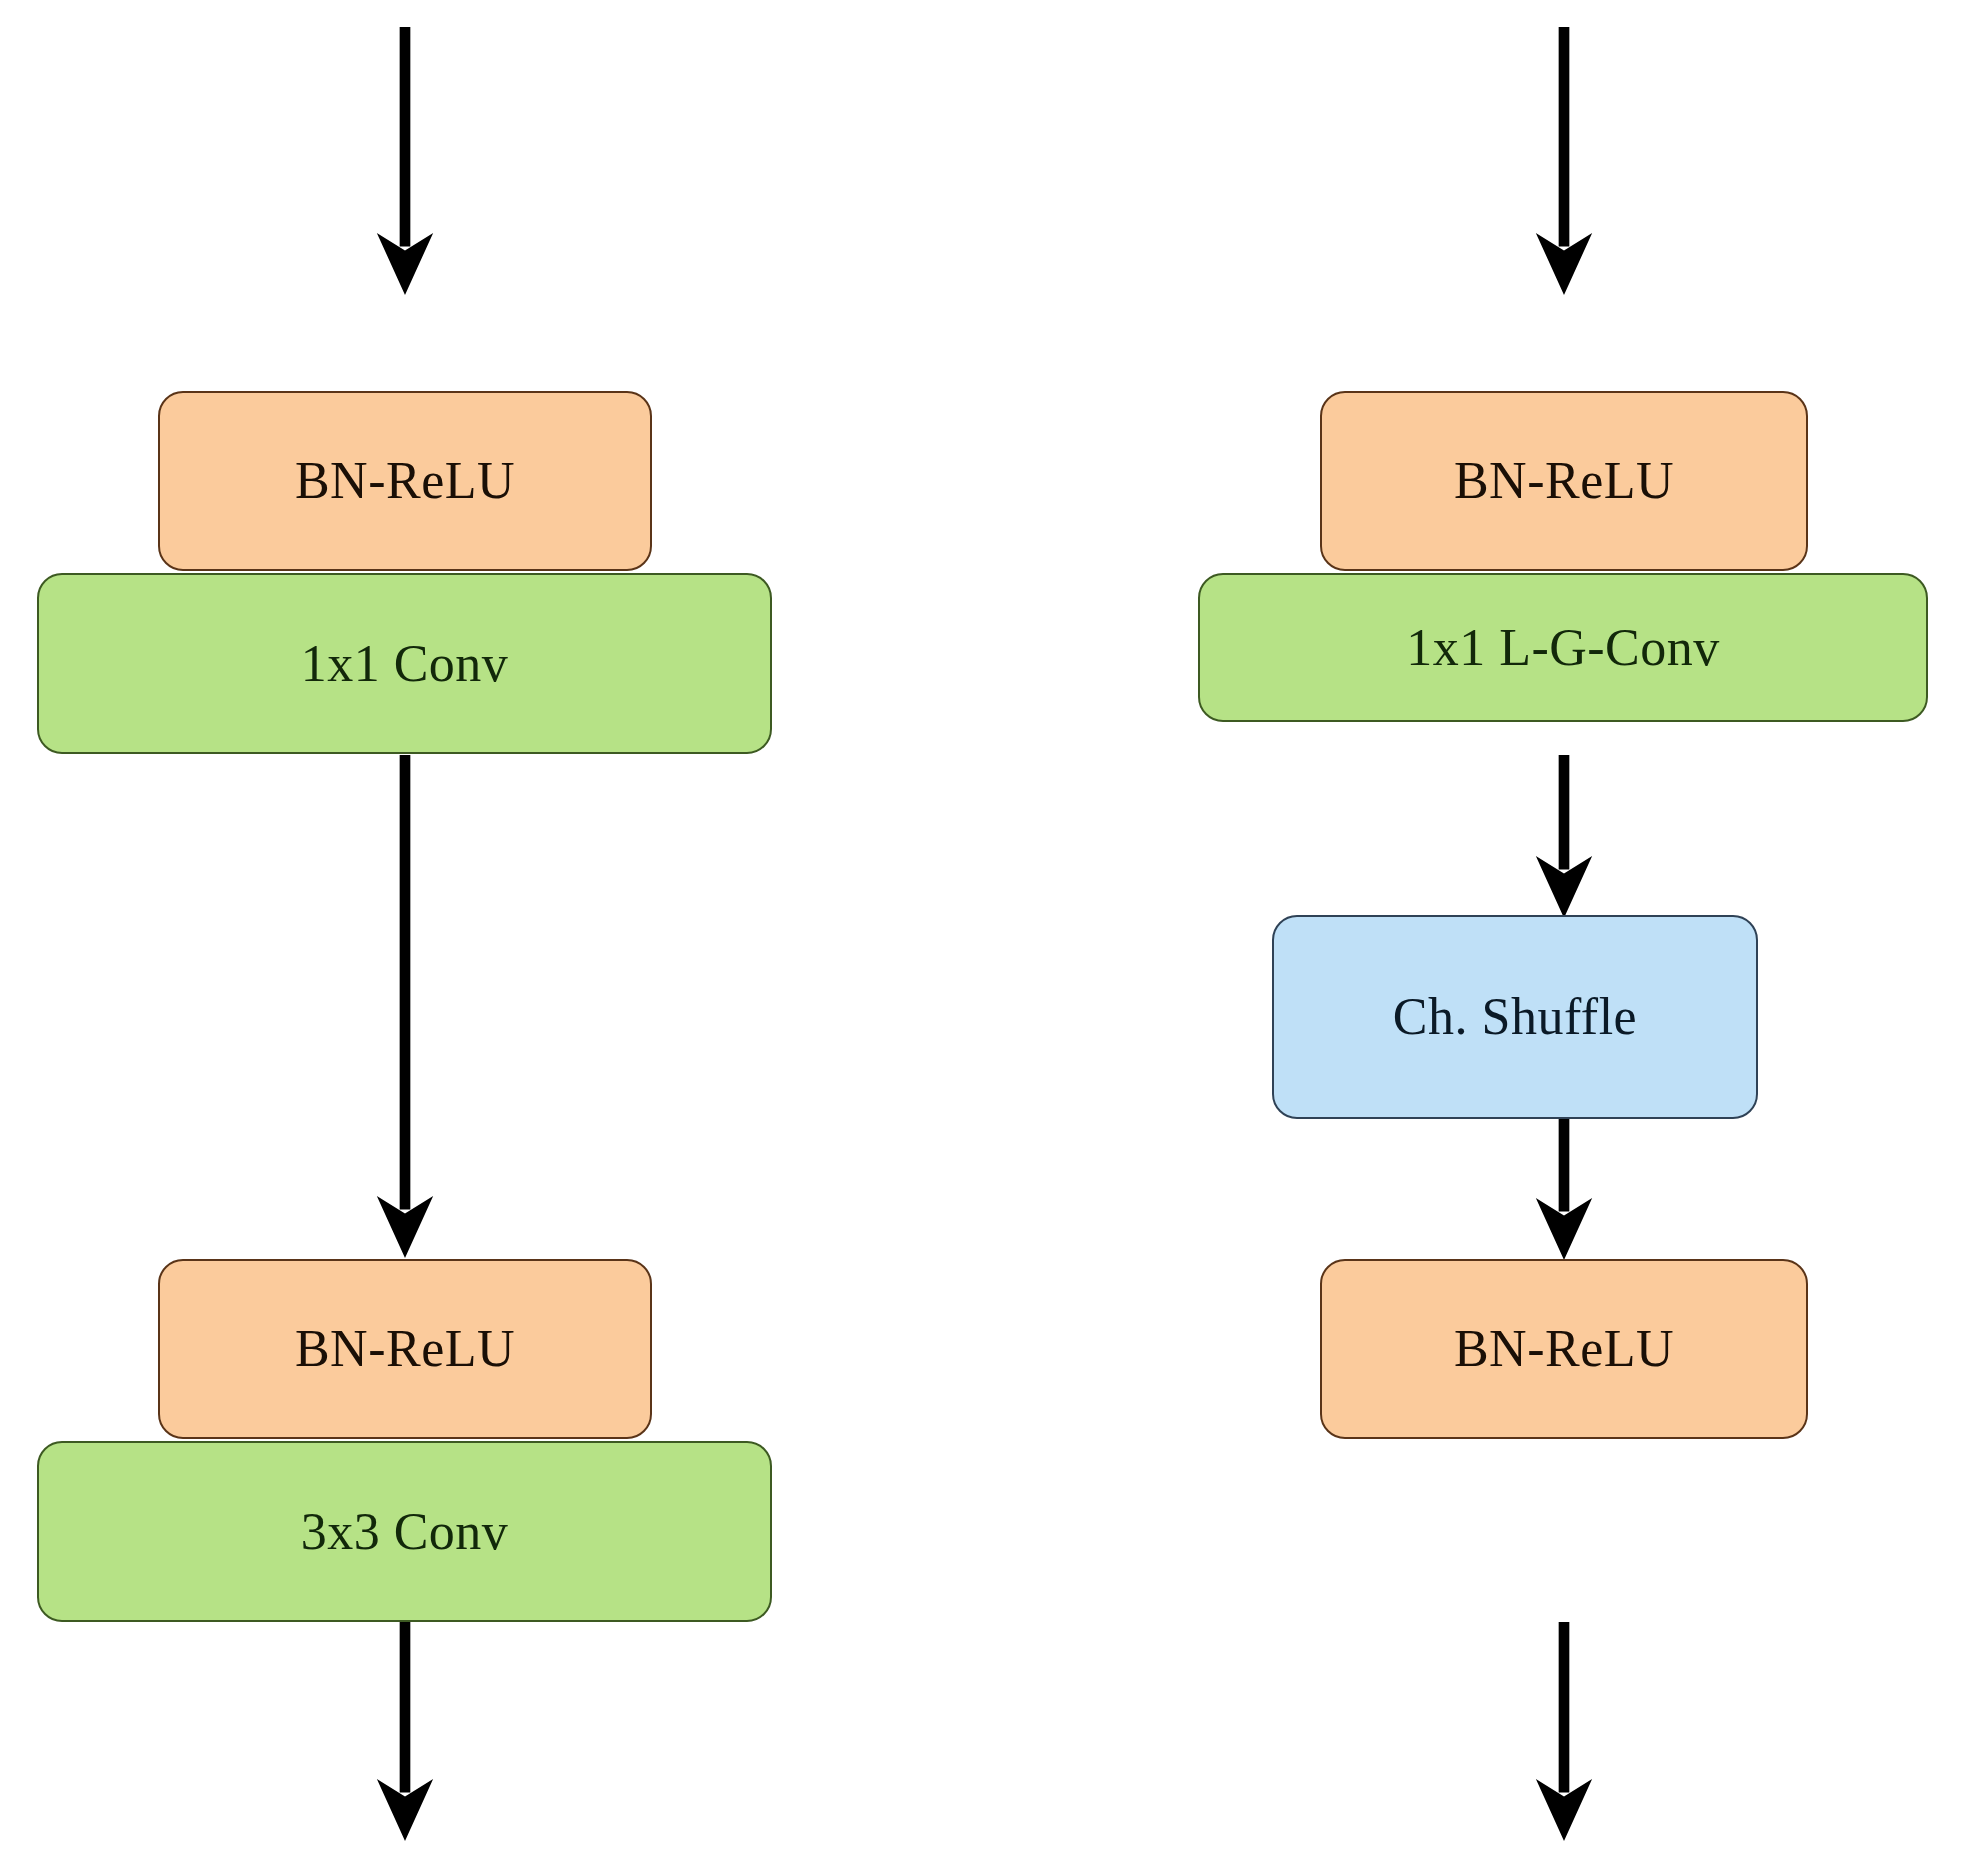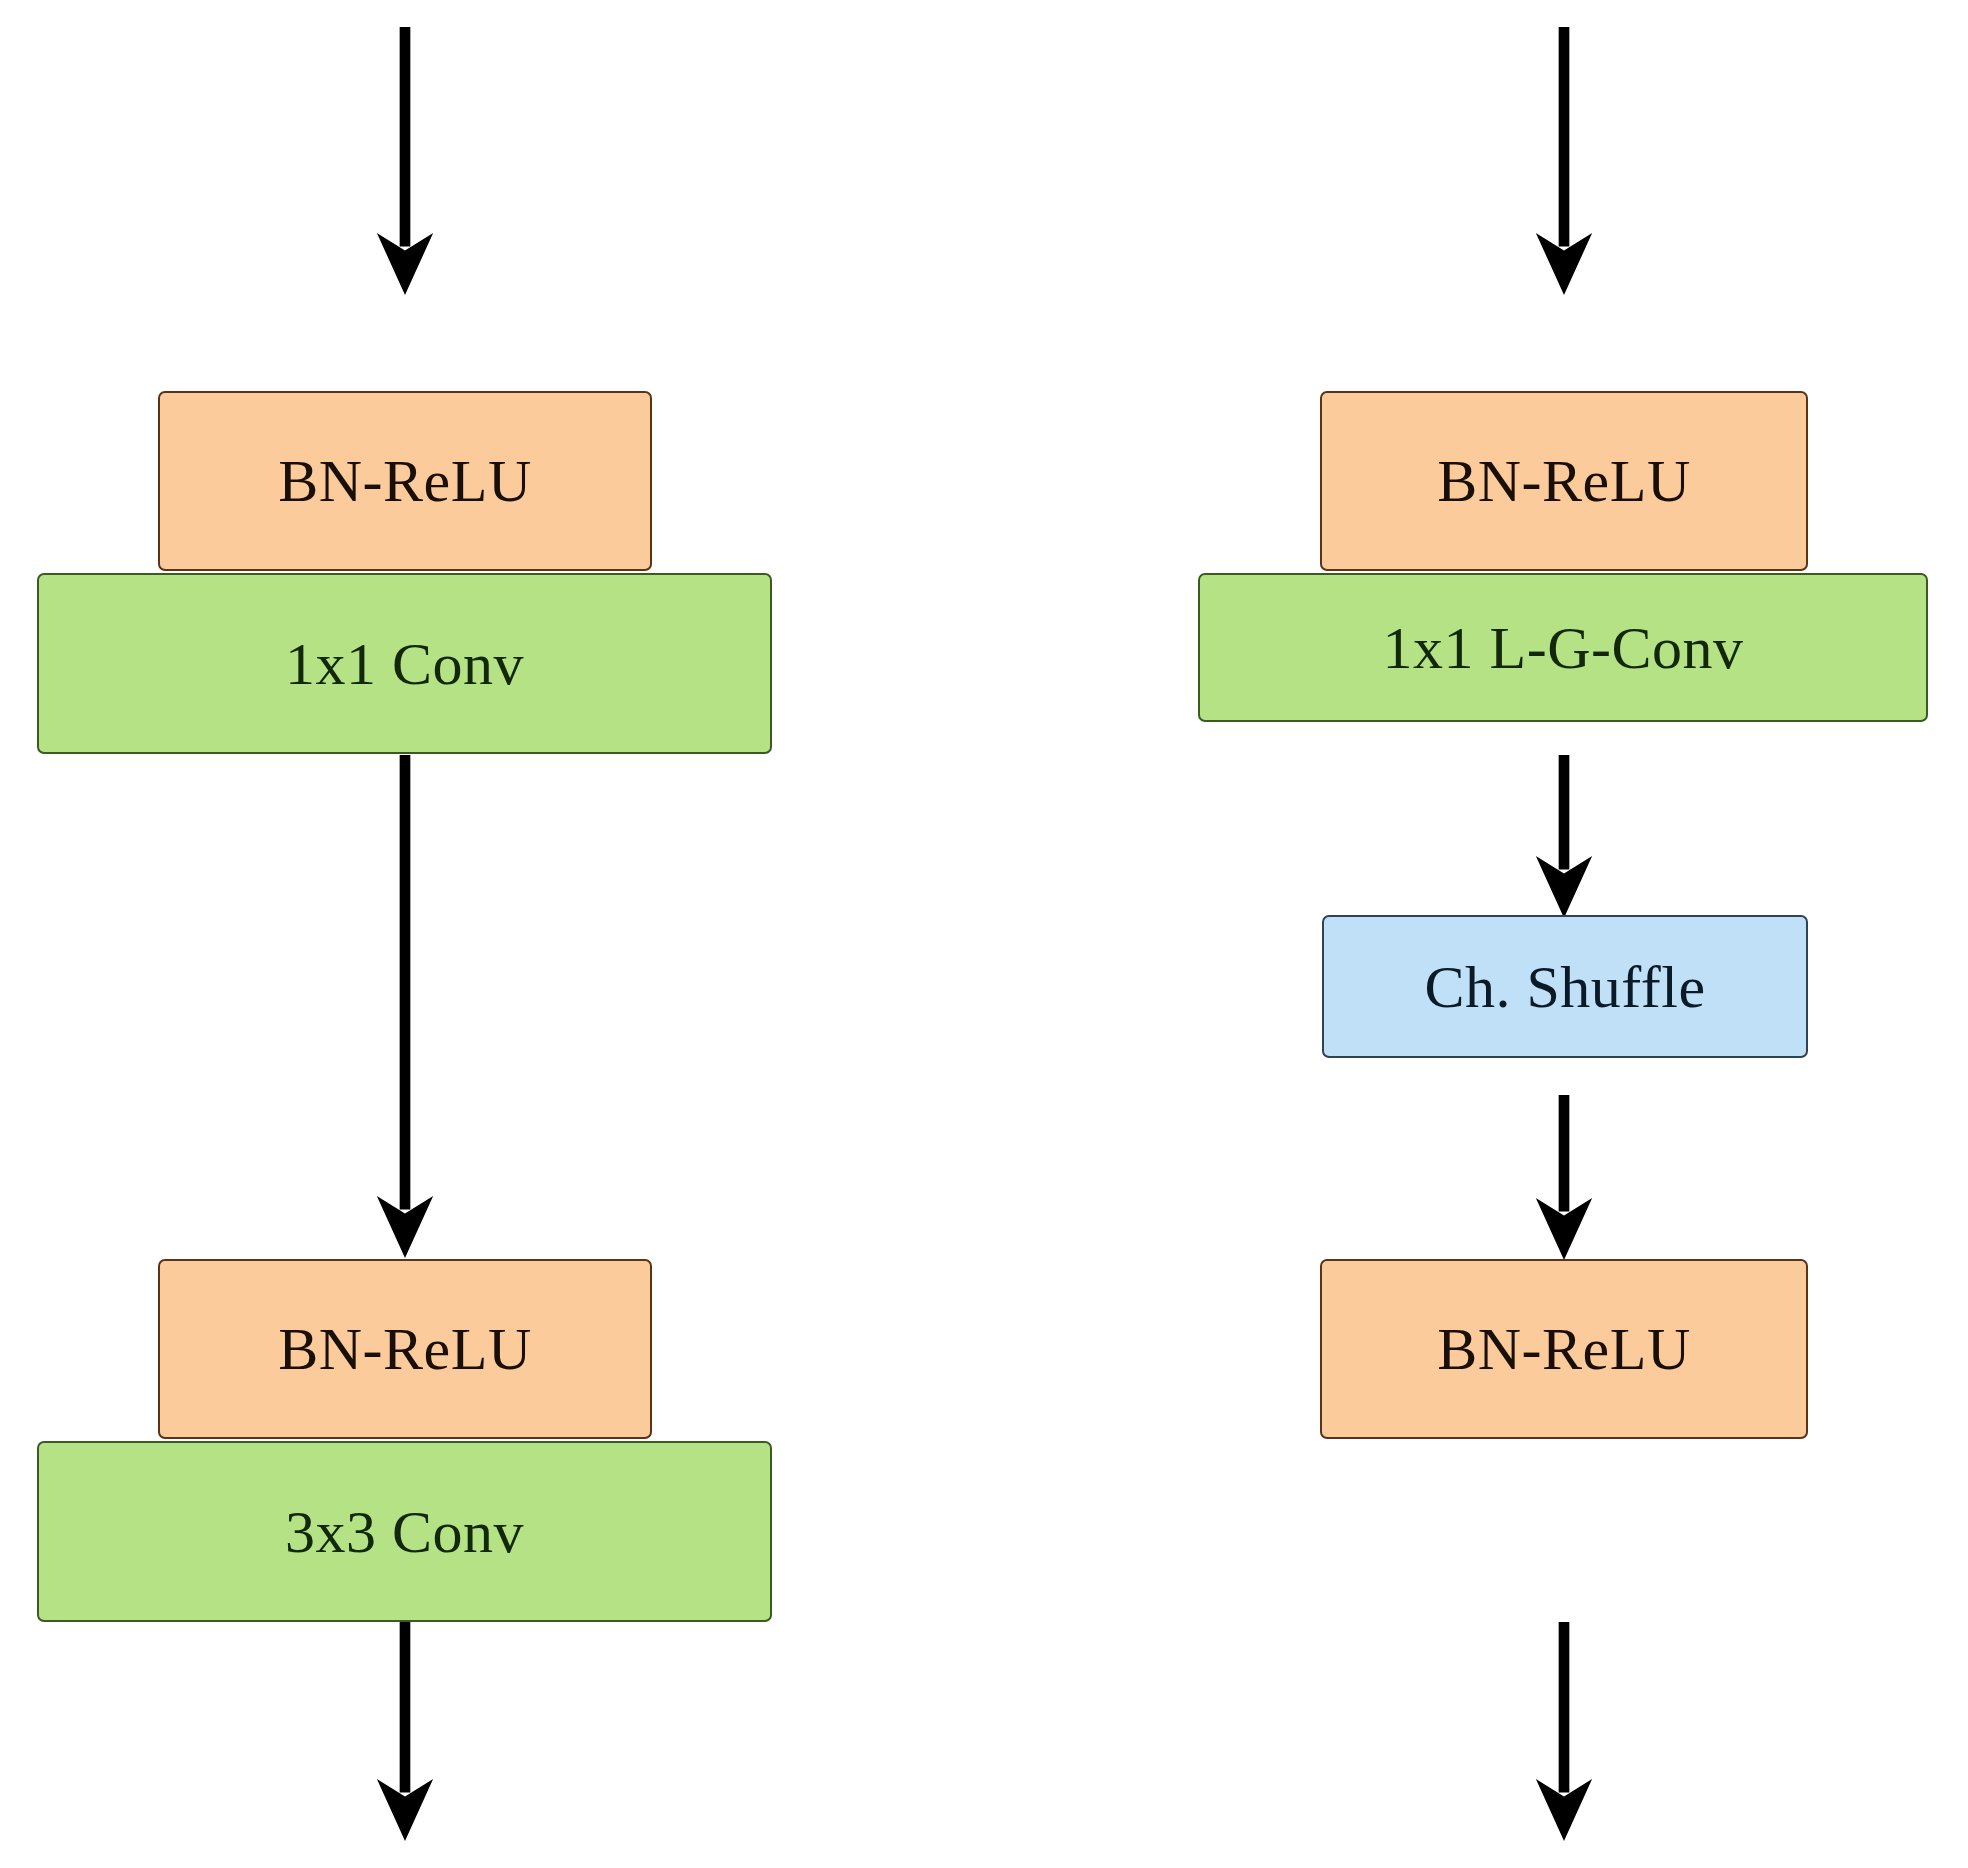--- a/index.html
+++ b/index.html
@@ -16,22 +16,22 @@
     height: 1869px;
     background: #ffffff;
     overflow: hidden;
   }
   .node {
     position: absolute;
     box-sizing: border-box;
     display: flex;
     align-items: center;
     justify-content: center;
-    border-radius: 7px;
-    font-size: 60px;
+    border-radius: 25px;
+    font-size: 52px;
     line-height: 1;
     letter-spacing: 0.5px;
     white-space: nowrap;
     user-select: none;
   }
   .node-bnrelu {
     background: #fbcb9c;
     border: 2.9px solid #5a3418;
     color: #1a0f06;
     z-index: 3;
@@ -112,21 +112,21 @@
     <span>1x1 L-G-Conv</span>
   </div>
 
   <div class="arrow" style="left:1528px; top:755px; width:72px; height:165px;">
     <svg width="72" height="165" viewBox="0 0 74 170">
       <line x1="37" y1="0" x2="37" y2="118" stroke="#000000" stroke-width="11"></line>
       <polygon points="37,168 8,104 37,122 66,104" fill="#000000"></polygon>
     </svg>
   </div>
 
-  <div class="node node-shuffle" style="left:1322px; top:915px; width:486px; height:143px;">
+  <div class="node node-shuffle" style="left:1272px; top:915px; width:486px; height:204px;">
     <span>Ch. Shuffle</span>
   </div>
 
   <div class="arrow" style="left:1528px; top:1095px; width:72px; height:167px;">
     <svg width="72" height="167" viewBox="0 0 74 172">
       <line x1="37" y1="0" x2="37" y2="120" stroke="#000000" stroke-width="11"></line>
       <polygon points="37,170 8,106 37,124 66,106" fill="#000000"></polygon>
     </svg>
   </div>
 

